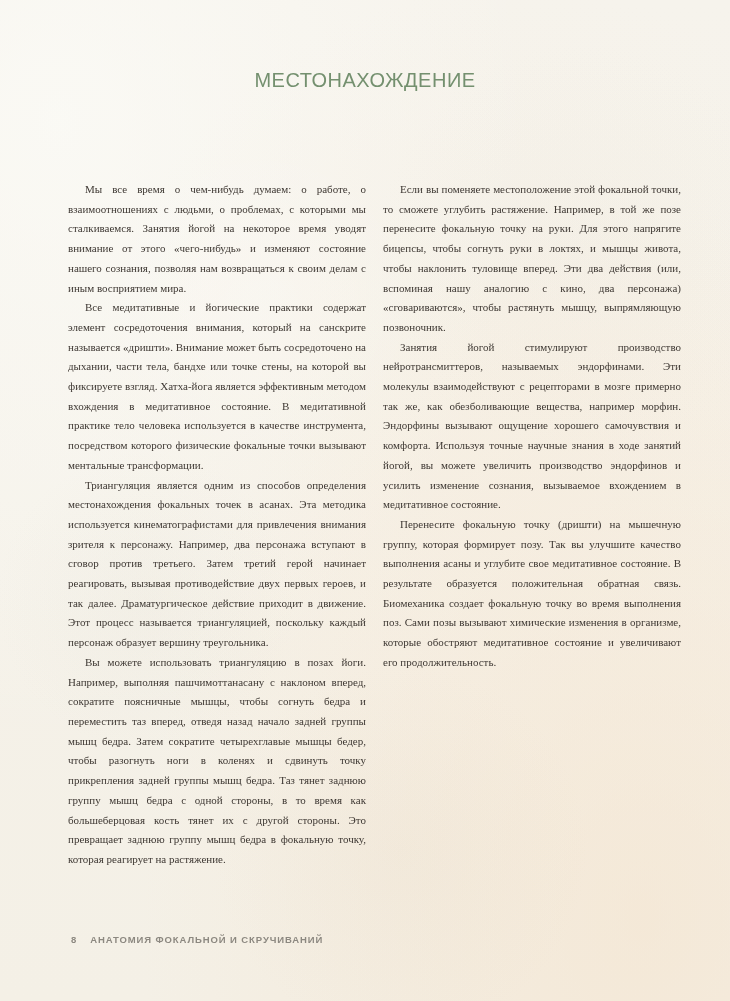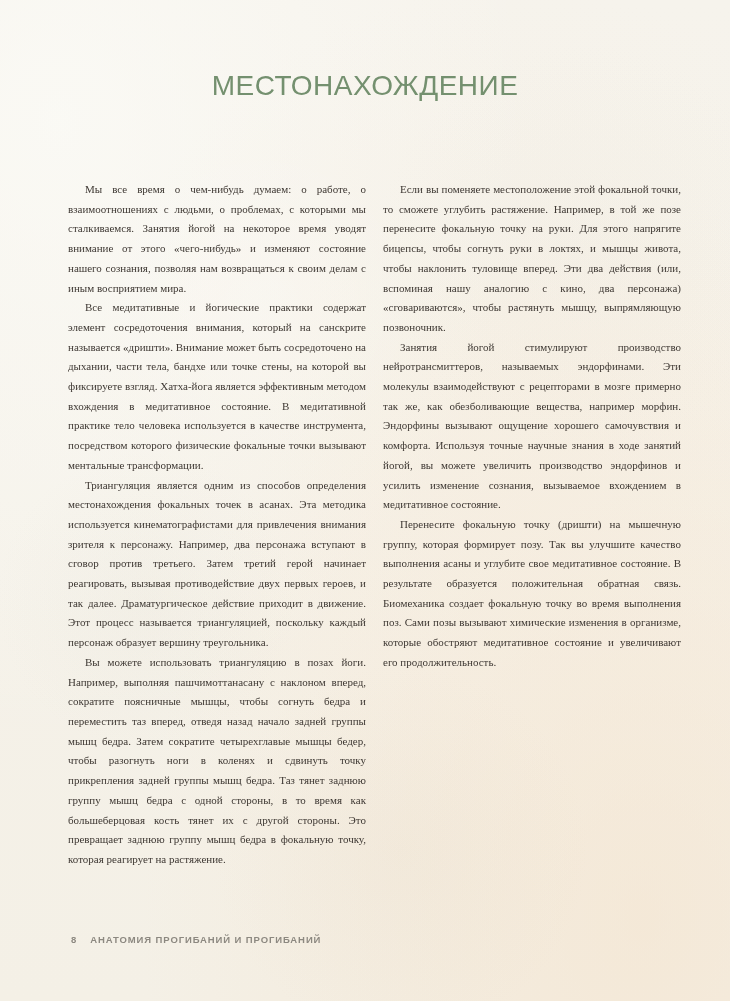--- a/index.html
+++ b/index.html
@@ -34,21 +34,21 @@
 
   .chapter-title {
     position: absolute;
     top: 48px;
     left: 0;
     width: 730px;
     text-align: center;
     font-family: "Liberation Sans", sans-serif;
     font-weight: 300;
     font-stretch: condensed;
-    font-size: 28px;
+    font-size: 20px;
     line-height: 38px;
     letter-spacing: 0.5px;
     color: #74906f;
   }
   .chapter-title .line { display: block; }
 
   .article-columns {
     position: absolute;
     left: 68px;
     top: 180px;
@@ -98,14 +98,14 @@
   <p>Все медитативные и йогические практики содержат элемент сосредоточения внимания, который на санскрите называется «дришти». Внимание может быть сосредоточено на дыхании, части тела, бандхе или точке стены, на которой вы фиксируете взгляд. Хатха-йога является эффективным методом вхождения в медитативное состояние. В медитативной практике тело человека используется в качестве инструмента, посредством которого физические фокальные точки вызывают ментальные трансформации.</p>
   <p>Триангуляция является одним из способов определения местонахождения фокальных точек в асанах. Эта методика используется кинематографистами для привлечения внимания зрителя к персонажу. Например, два персонажа вступают в сговор против третьего. Затем третий герой начинает реагировать, вызывая противодействие двух первых героев, и так далее. Драматургическое действие приходит в движение. Этот процесс называется триангуляцией, поскольку каждый персонаж образует вершину треугольника.</p>
   <p>Вы можете использовать триангуляцию в позах йоги. Например, выполняя пашчимоттанасану с наклоном вперед, сократите поясничные мышцы, чтобы согнуть бедра и переместить таз вперед, отведя назад начало задней группы мышц бедра. Затем сократите четырехглавые мышцы бедер, чтобы разогнуть ноги в коленях и сдвинуть точку прикрепления задней группы мышц бедра. Таз тянет заднюю группу мышц бедра с одной стороны, в то время как большеберцовая кость тянет их с другой стороны. Это превращает заднюю группу мышц бедра в фокальную точку, которая реагирует на растяжение.</p>
   <p>Если вы поменяете местоположение этой фокальной точки, то сможете углубить растяжение. Например, в той же позе перенесите фокальную точку на руки. Для этого напрягите бицепсы, чтобы согнуть руки в локтях, и мышцы живота, чтобы наклонить туловище вперед. Эти два действия (или, вспоминая нашу аналогию с кино, два персонажа) «сговариваются», чтобы растянуть мышцу, выпрямляющую позвоночник.</p>
   <p>Занятия йогой стимулируют производство нейротрансмиттеров, называемых эндорфинами. Эти молекулы взаимодействуют с рецепторами в мозге примерно так же, как обезболивающие вещества, например морфин. Эндорфины вызывают ощущение хорошего самочувствия и комфорта. Используя точные научные знания в ходе занятий йогой, вы можете увеличить производство эндорфинов и усилить изменение сознания, вызываемое вхождением в медитативное состояние.</p>
   <p>Перенесите фокальную точку (дришти) на мышечную группу, которая формирует позу. Так вы улучшите качество выполнения асаны и углубите свое медитативное состояние. В результате образуется положительная обратная связь. Биомеханика создает фокальную точку во время выполнения поз. Сами позы вызывают химические изменения в организме, которые обостряют медитативное состояние и увеличивают его продолжительность.</p>
 </div>
 
 <div class="page-footer">
   <span>8</span>
-  <span>АНАТОМИЯ ПРОГИБАНИЙ И ПРОГИБАНИЙ</span>
+  <span>АНАТОМИЯ ФОКАЛЬНОЙ И СКРУЧИВАНИЙ</span>
 </div>
 
 </body></html>

